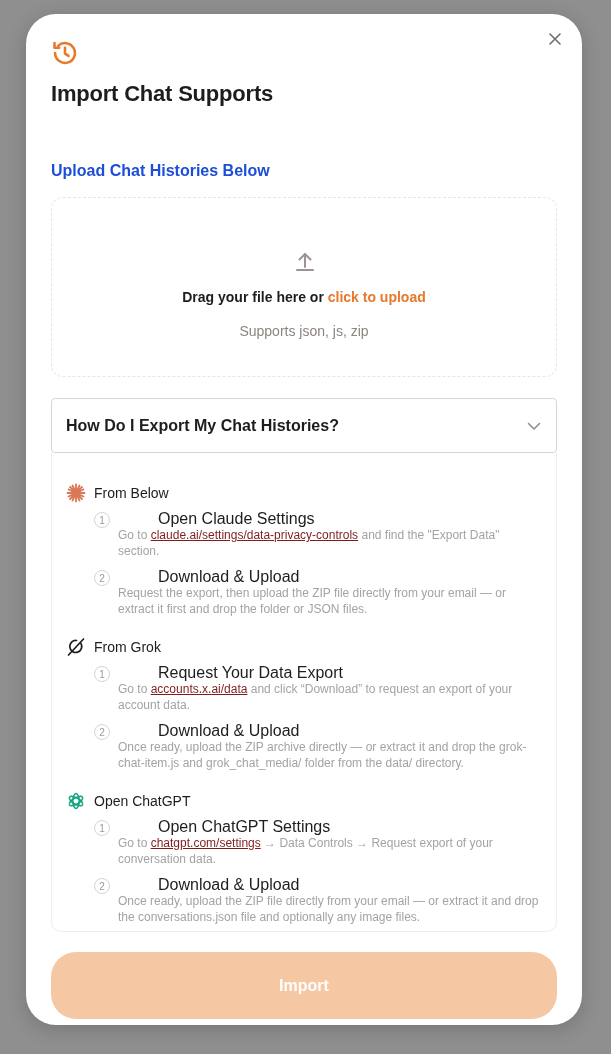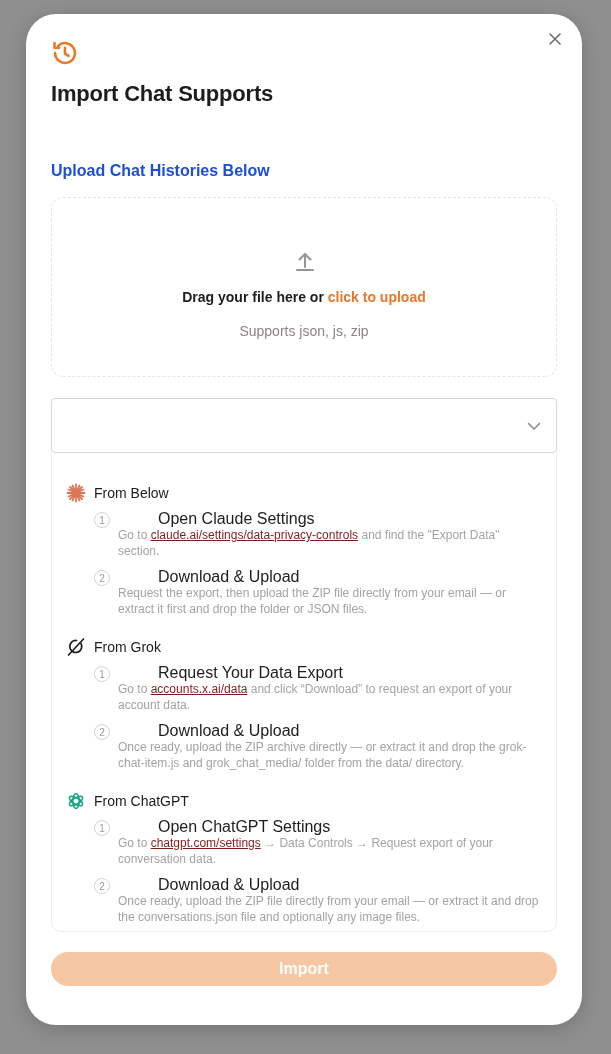--- a/index.html
+++ b/index.html
@@ -133,21 +133,21 @@
     position: absolute;
     left: 24px; top: 18px; width: 425px;
     font-size: 12px; color: #a3a3a3; line-height: 16px;
   }
   .step-desc a {
     color: #7f1d1d; text-decoration: underline; cursor: pointer;
   }
   .import-btn {
     position: absolute;
     left: 25px; top: 938px;
-    width: 506px; height: 34px;
+    width: 506px; height: 67px;
     border-radius: 25px;
     background: #f5c8a3;
     color: #ffffff;
     font-size: 16px; font-weight: bold;
     border: none;
     display: flex; align-items: center; justify-content: center;
     cursor: pointer;
   }
 </style>
 </head>
@@ -176,20 +176,21 @@
       <path d="M5.5 9.5L11 4l5.5 5.5"></path>
       <path d="M3 20h16"></path>
     </svg>
     <div class="drop-text">
       <span>Drag your file here or </span><span class="drop-link">click to upload</span>
     </div>
     <div class="drop-sub">Supports json, js, zip</div>
   </div>
 
   <div class="accordion-head">
+    <div class="accordion-title">How Do I Export My Chat Histories?</div>
     <svg class="chevron" viewBox="0 0 16 16" fill="none" stroke="#8a8a8a" stroke-width="1.5" stroke-linecap="round" stroke-linejoin="round">
       <path d="M2.5 5.5L8 11l5.5-5.5"></path>
     </svg>
   </div>
 
   <div class="accordion-body">
 
     <div class="provider" style="top:30px;">
       <div class="provider-head">
         <svg class="provider-icon" viewBox="0 0 20 20" stroke="#d97757" stroke-width="1.8" stroke-linecap="round">
@@ -231,21 +232,21 @@
 
     <div class="provider" style="top:338px;">
       <div class="provider-head">
         <svg class="provider-icon" viewBox="0 0 20 20" fill="none" stroke="#10a37f" stroke-width="1.5" stroke-linejoin="round">
           <g transform="translate(10 10)">
             <ellipse rx="3.2" ry="7.5" transform="rotate(0)"></ellipse>
             <ellipse rx="3.2" ry="7.5" transform="rotate(60)"></ellipse>
             <ellipse rx="3.2" ry="7.5" transform="rotate(120)"></ellipse>
           </g>
         </svg>
-        <span class="provider-name">From ChatGPT</span>
+        <span class="provider-name">Open ChatGPT</span>
       </div>
       <div class="step" style="top:26px;">
         <div class="step-num">1</div>
         <div class="step-title">Open ChatGPT Settings</div>
         <div class="step-desc"><span>Go to </span><a>chatgpt.com/settings</a><span> → Data Controls → Request export of your conversation data.</span></div>
       </div>
       <div class="step" style="top:84px;">
         <div class="step-num">2</div>
         <div class="step-title">Download &amp; Upload</div>
         <div class="step-desc">Once ready, upload the ZIP file directly from your email — or extract it and drop the conversations.json file and optionally any image files.</div>

